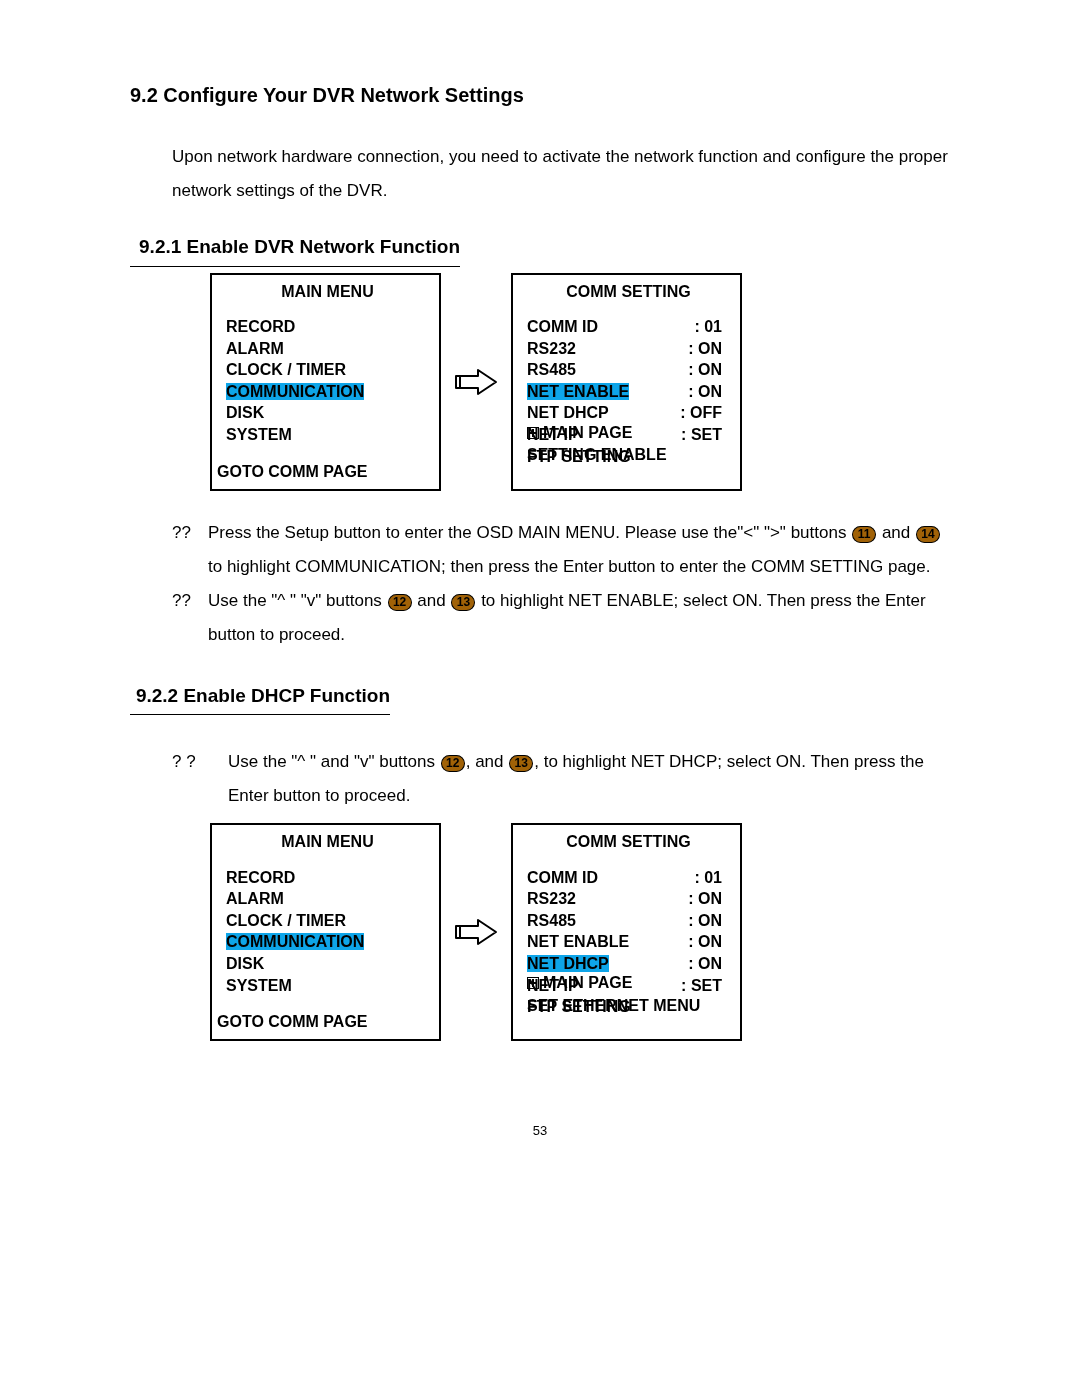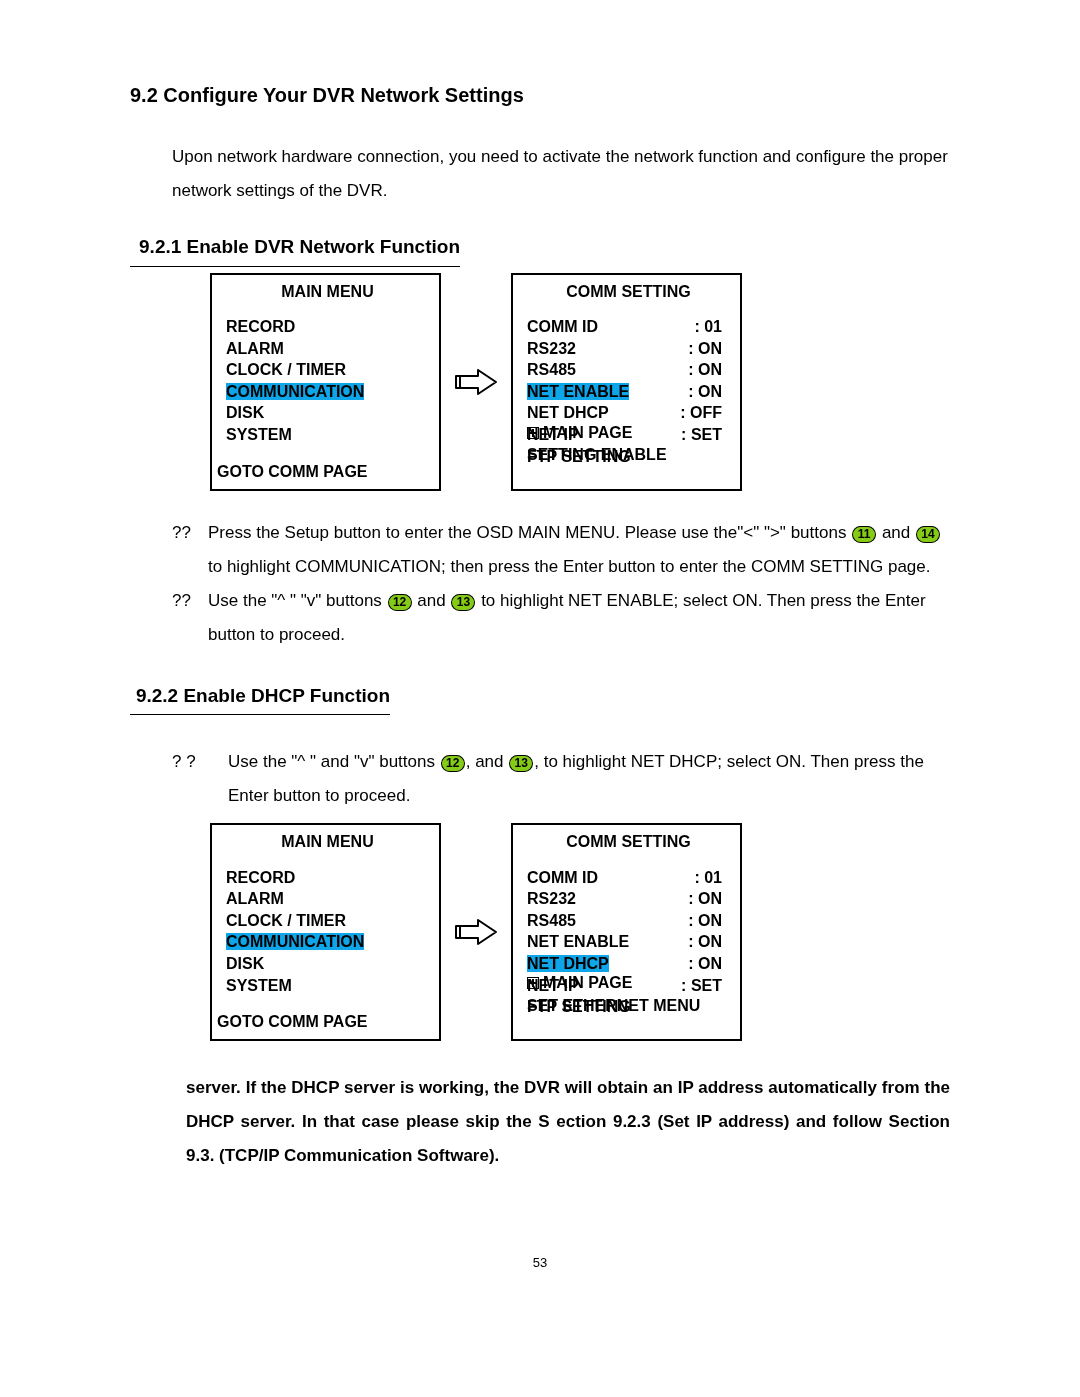--- a/index.html
+++ b/index.html
@@ -131,21 +131,21 @@
     width: 36px;
     flex-shrink: 0;
   }
   .inst-list .it .txt { flex: 1; }
   .b { font-weight: normal; }
 
   .key-badge {
     display: inline-block;
     border: 1.5px solid #000;
     border-radius: 50% / 70%;
-    background: #84cc16;
+    background: #a16207;
     font-size: 12px;
     font-weight: bold;
     width: 22px;
     height: 15px;
     line-height: 15px;
     text-align: center;
     vertical-align: 0px;
     margin: 0 1px;
   }
 
@@ -277,16 +277,15 @@
       <div class="ftp-line">FTP SETTING</div>
     </div>
     <div class="menu-foot2">
       <div class="mainpage-line"><span class="box-icon"></span><span>MAIN PAGE</span></div>
       <div>SET  ETHERNET MENU</div>
     </div>
   </div>
 </div>
 
 <div class="note">
-  <span class="indent">server. If the DHCP server is working, the DVR will obtain an IP address automatically from the DHCP server. In that case please skip  the  S ection  9.2.3 (Set IP address) and follow Section 9.3. (TCP/IP Communication Software).</span>
 </div>
 
 <div class="page-num">53</div>
 
 </body></html>

